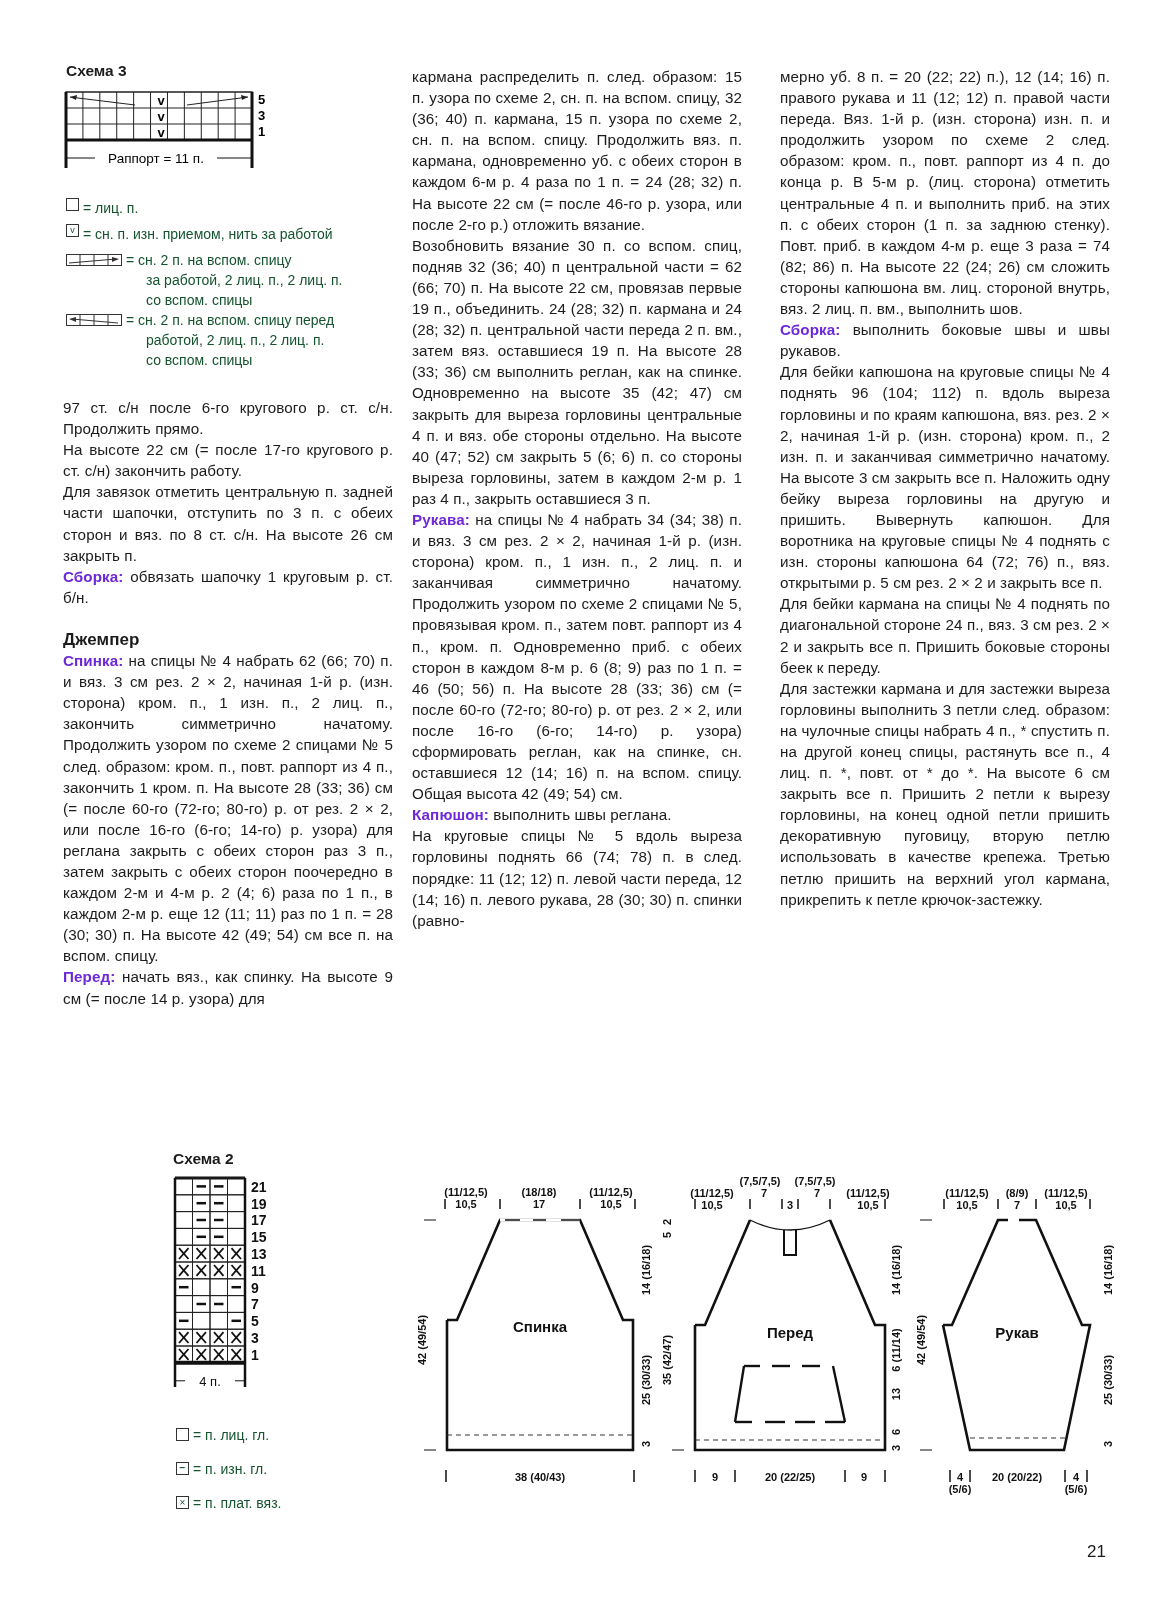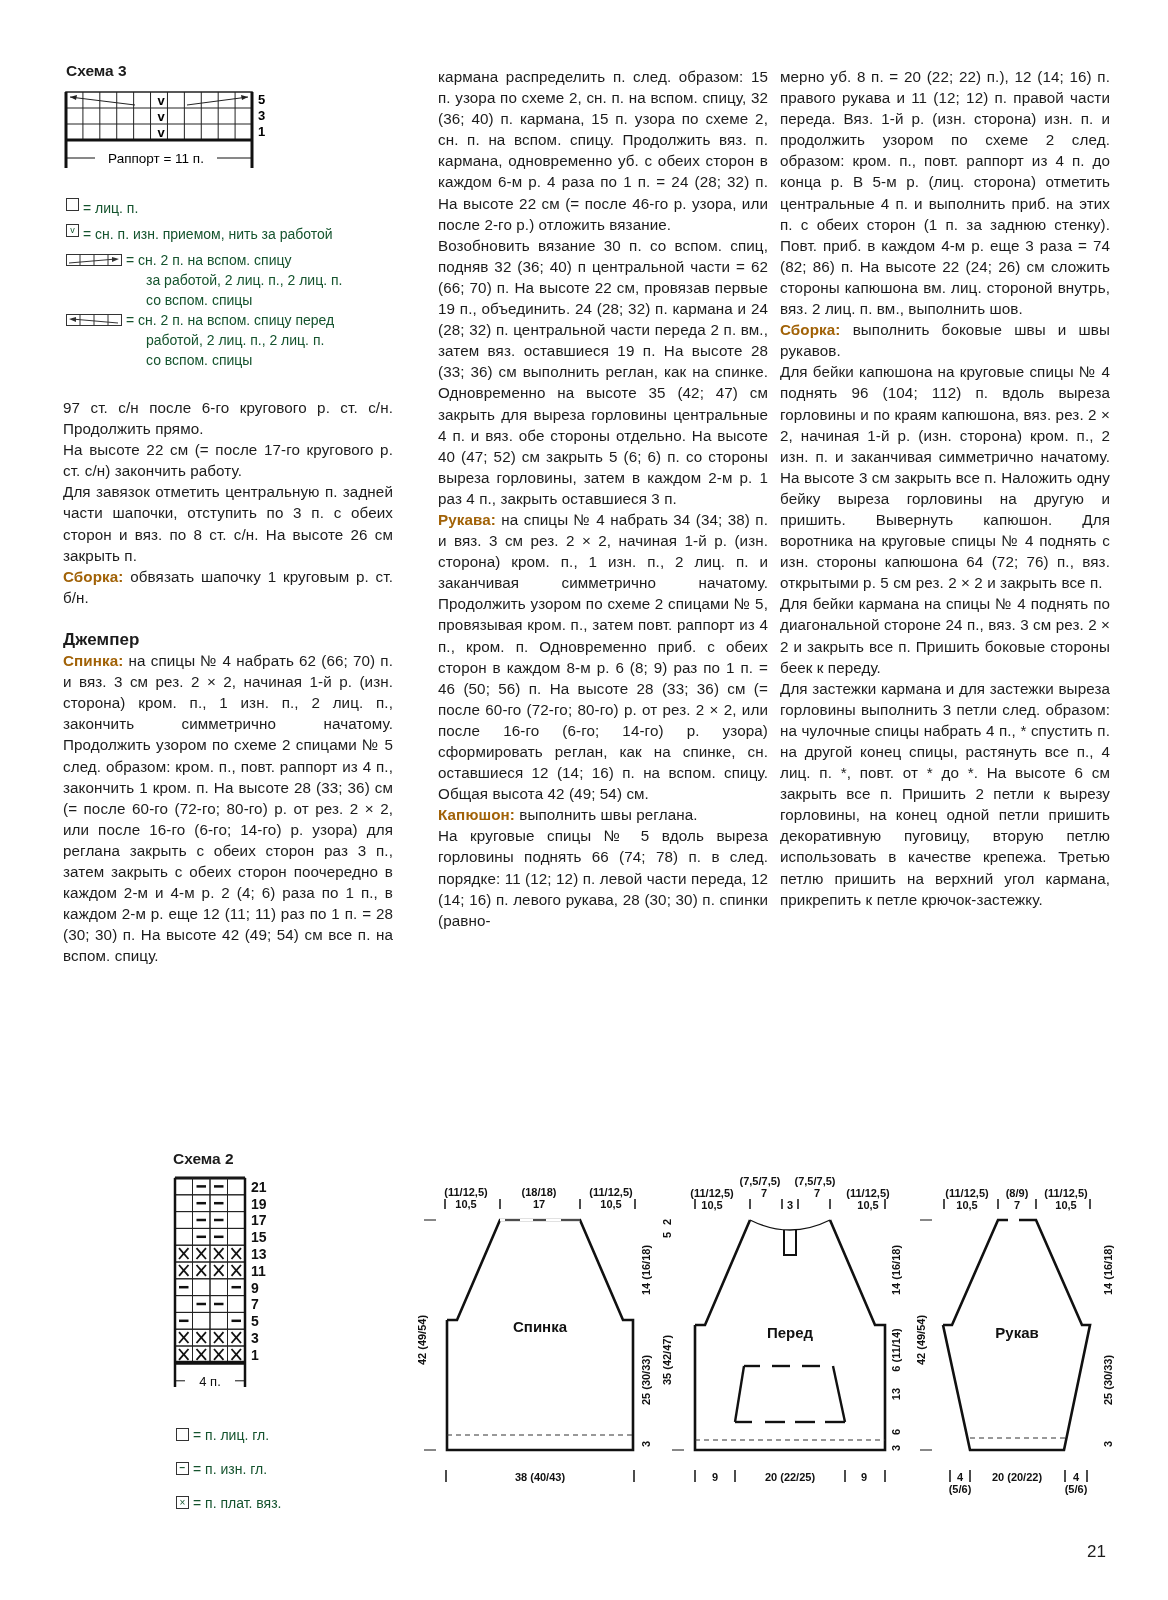--- a/index.html
+++ b/index.html
@@ -1,22 +1,22 @@
 <!DOCTYPE html>
 <html><head>
 <meta charset="utf-8">
 <style>
   html, body { margin: 0; padding: 0; background: #ffffff; }
   body { width: 1168px; height: 1600px; position: relative; overflow: hidden; color: #1c1c1c;
     font-family: "Liberation Sans", "DejaVu Sans", sans-serif; }
   .col { position: absolute; font-size: 15.2px; line-height: 21.1px; letter-spacing: 0.1px; }
   .col p { margin: 0; text-align: justify; }
-  .col b { font-weight: bold; color: #a16207; }
+  .col b { font-weight: bold; color: #6d28d9; }
   #col1-text { left: 63px; top: 397px; width: 330px; }
-  #col2 { left: 438px; top: 66px; width: 330px; }
+  #col2 { left: 412px; top: 66px; width: 330px; }
   #col3 { left: 780px; top: 66px; width: 330px; }
   .h { font-weight: bold; font-size: 17px; }
   .gap { height: 21px; }
   .scheme-title { position: absolute; font-weight: bold; font-size: 15.5px; }
   .legend { position: absolute; font-size: 14px; line-height: 20px; color: #14532d; }
   .legend .row { display: flex; align-items: flex-start; }
   .legend .indent { padding-left: 80px; }
   .box { display: inline-block; width: 11px; height: 11px; border: 1px solid #333; margin-right: 4px; vertical-align: -1px; position: relative; text-align:center; font-size:10px; line-height:11px; }
   .pagenum { position: absolute; left: 1087px; top: 1542px; font-size: 17px; }
   svg text { font-family: "Liberation Sans", "DejaVu Sans", sans-serif; }
@@ -104,20 +104,21 @@
 </div>
 
 <div class="col" id="col1-text">
   <p>97 ст. с/н после 6-го кругового р. ст. с/н. Продолжить прямо.</p>
   <p>На высоте 22 см (= после 17-го кругового р. ст. с/н) закончить работу.</p>
   <p>Для завязок отметить центральную п. задней части шапочки, отступить по 3 п. с обеих сторон и вяз. по 8 ст. с/н. На высоте 26 см закрыть п.</p>
   <p><b>Сборка:</b><span> обвязать шапочку 1 круговым р. ст. б/н.</span></p>
   <div class="gap"></div>
   <p class="h">Джемпер</p>
   <p><b>Спинка:</b><span> на спицы № 4 набрать 62 (66; 70) п. и вяз. 3 см рез. 2 × 2, начиная 1-й р. (изн. сторона) кром. п., 1 изн. п., 2 лиц. п., закончить симметрично начатому. Продолжить узором по схеме 2 спицами № 5 след. образом: кром. п., повт. раппорт из 4 п., закончить 1 кром. п. На высоте 28 (33; 36) см (= после 60-го (72-го; 80-го) р. от рез. 2 × 2, или после 16-го (6-го; 14-го) р. узора) для реглана закрыть с обеих сторон раз 3 п., затем закрыть с обеих сторон поочередно в каждом 2-м и 4-м р. 2 (4; 6) раза по 1 п., в каждом 2-м р. еще 12 (11; 11) раз по 1 п. = 28 (30; 30) п. На высоте 42 (49; 54) см все п. на вспом. спицу.</span></p>
+  <p><b>Перед:</b><span> начать вяз., как спинку. На высоте 9 см (= после 14 р. узора) для</span></p>
 </div>
 
 <div class="col" id="col2">
   <p>кармана распределить п. след. образом: 15 п. узора по схеме 2, сн. п. на вспом. спицу, 32 (36; 40) п. кармана, 15 п. узора по схеме 2, сн. п. на вспом. спицу. Продолжить вяз. п. кармана, одновременно уб. с обеих сторон в каждом 6-м р. 4 раза по 1 п. = 24 (28; 32) п. На высоте 22 см (= после 46-го р. узора, или после 2-го р.) отложить вязание.</p>
   <p>Возобновить вязание 30 п. со вспом. спиц, подняв 32 (36; 40) п центральной части = 62 (66; 70) п. На высоте 22 см, провязав первые 19 п., объединить. 24 (28; 32) п. кармана и 24 (28; 32) п. центральной части переда 2 п. вм., затем вяз. оставшиеся 19 п. На высоте 28 (33; 36) см выполнить реглан, как на спинке. Одновременно на высоте 35 (42; 47) см закрыть для выреза горловины центральные 4 п. и вяз. обе стороны отдельно. На высоте 40 (47; 52) см закрыть 5 (6; 6) п. со стороны выреза горловины, затем в каждом 2-м р. 1 раз 4 п., закрыть оставшиеся 3 п.</p>
   <p><b>Рукава:</b><span> на спицы № 4 набрать 34 (34; 38) п. и вяз. 3 см рез. 2 × 2, начиная 1-й р. (изн. сторона) кром. п., 1 изн. п., 2 лиц. п. и заканчивая симметрично начатому. Продолжить узором по схеме 2 спицами № 5, провязывая кром. п., затем повт. раппорт из 4 п., кром. п. Одновременно приб. с обеих сторон в каждом 8-м р. 6 (8; 9) раз по 1 п. = 46 (50; 56) п. На высоте 28 (33; 36) см (= после 60-го (72-го; 80-го) р. от рез. 2 × 2, или после 16-го (6-го; 14-го) р. узора) сформировать реглан, как на спинке, сн. оставшиеся 12 (14; 16) п. на вспом. спицу. Общая высота 42 (49; 54) см.</span></p>
   <p><b>Капюшон:</b><span> выполнить швы реглана.</span></p>
   <p>На круговые спицы № 5 вдоль выреза горловины поднять 66 (74; 78) п. в след. порядке: 11 (12; 12) п. левой части переда, 12 (14; 16) п. левого рукава, 28 (30; 30) п. спинки (равно-</p>
 </div>
 

